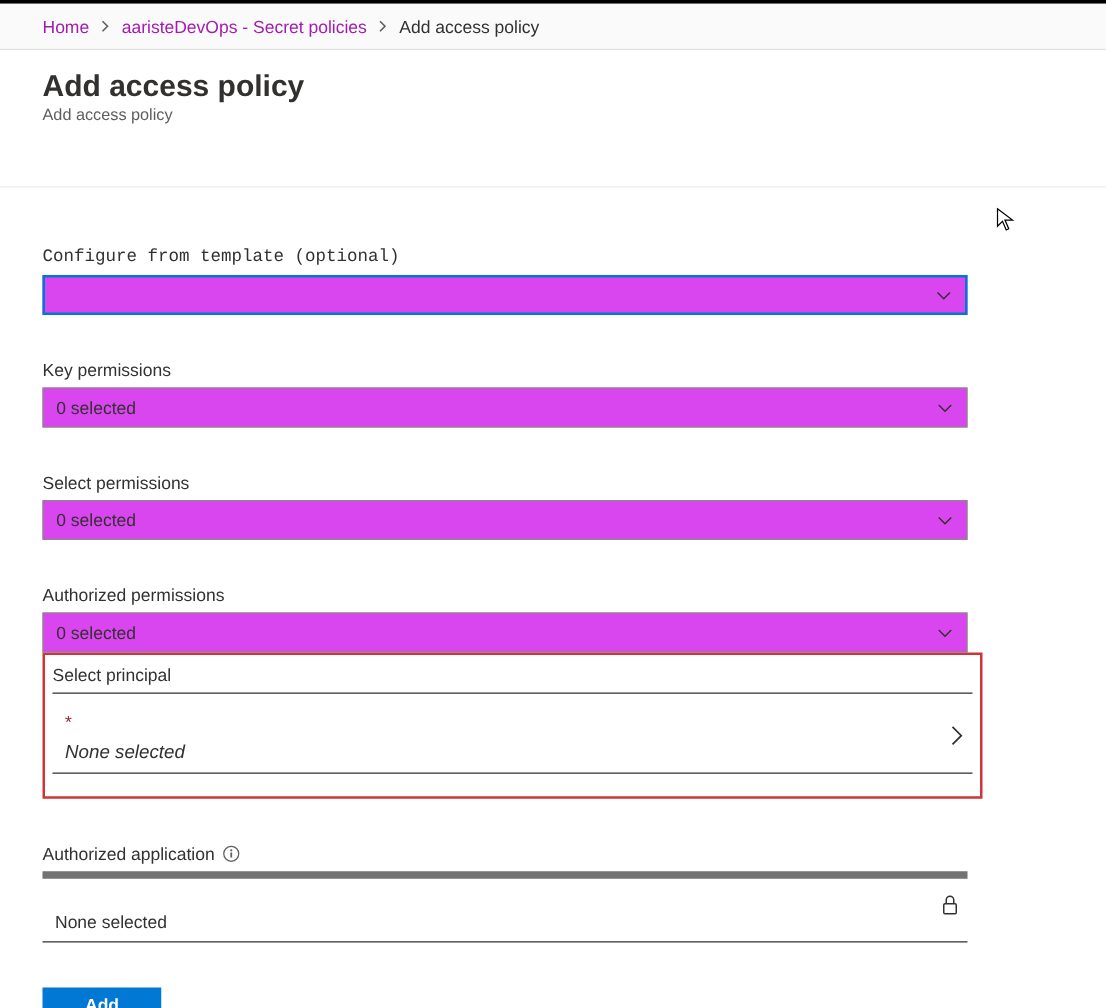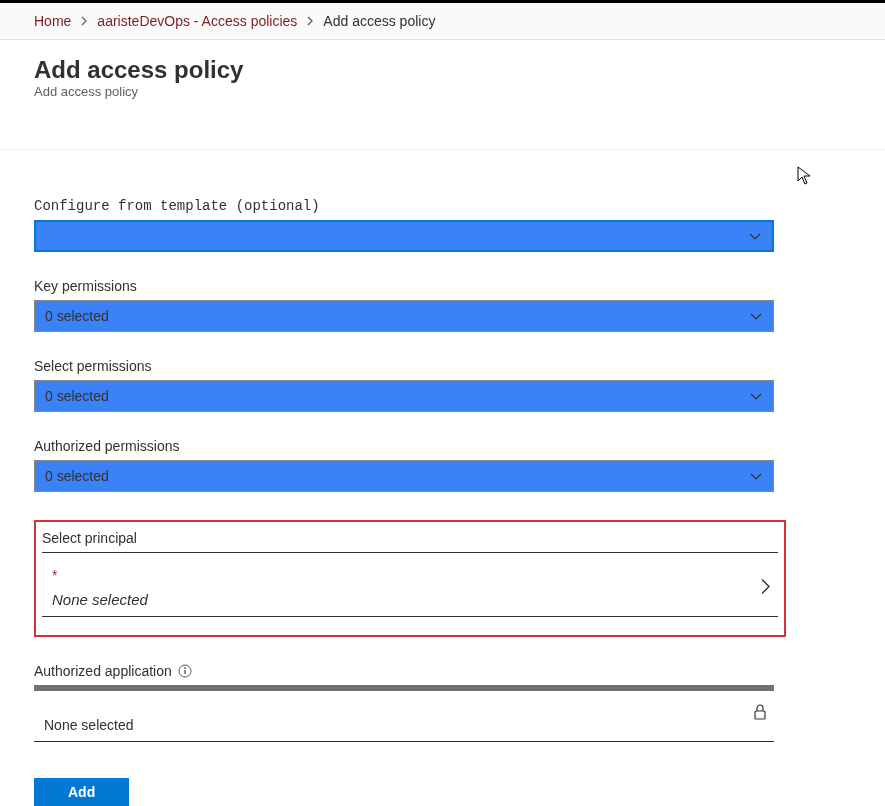--- a/index.html
+++ b/index.html
@@ -18,21 +18,21 @@
   }
   .breadcrumb {
     display: flex;
     align-items: center;
     padding: 10px 34px 10px 34px;
     border-bottom: 1px solid #e1e1e1;
     font-size: 14px;
     background: #fafafa;
   }
   .breadcrumb a {
-    color: #7f1d1d;
+    color: #a21caf;
     text-decoration: none;
   }
   .breadcrumb .chev {
     margin: 0 8px;
     color: #666;
   }
   .breadcrumb .current {
     color: #323130;
   }
   .content {
@@ -47,21 +47,21 @@
   .page-subtitle {
     font-size: 13px;
     color: #605e5c;
     margin: 0 0 10px 0;
   }
   .form-area {
     padding: 0 34px 40px 34px;
     max-width: 810px;
   }
   .field {
-    margin-top: 26px;
+    margin-top: 36px;
   }
   .field-label {
     font-size: 14px;
     font-weight: 400;
     color: #323130;
     margin-bottom: 6px;
     display: flex;
     align-items: center;
     gap: 6px;
   }
@@ -69,21 +69,21 @@
     position: relative;
     width: 740px;
     height: 32px;
     border: 1px solid #8a8886;
     display: flex;
     align-items: center;
     padding: 0 10px;
     font-size: 14px;
     color: #323130;
     cursor: pointer;
-    background: #3b82f6;
+    background: #d946ef;
   }
   .dropdown.focus {
     border: 2px solid #0078d4;
   }
   .dropdown .chevron {
     position: absolute;
     right: 10px;
     top: 50%;
     transform: translateY(-50%);
   }
@@ -96,21 +96,20 @@
     padding-bottom: 6px;
     width: 740px;
     display: flex;
     align-items: center;
     gap: 6px;
   }
   .select-principal-box {
     border: 2px solid #d13438;
     width: 752px;
     padding: 8px 6px 18px 6px;
-    margin-top: 28px;
   }
   .select-principal-box .section-header {
     width: 100%;
     border-bottom: 1px solid #323130;
   }
   .principal-row {
     position: relative;
     width: 100%;
     padding: 8px 0 8px 10px;
     margin-top: 6px;
@@ -171,21 +170,21 @@
 
 <div class="topbar"></div>
 
 <nav class="breadcrumb">
   <a href="#">Home</a>
   <span class="chev">
     <svg width="10" height="10" viewBox="0 0 10 10">
         <path d="M3 1 L7 5 L3 9" stroke="#606060" stroke-width="1.3" fill="none"></path>
       </svg>
   </span>
-  <a href="#">aaristeDevOps - Access policies</a>
+  <a href="#">aaristeDevOps - Secret policies</a>
   <span class="chev">
     <svg width="10" height="10" viewBox="0 0 10 10">
         <path d="M3 1 L7 5 L3 9" stroke="#606060" stroke-width="1.3" fill="none"></path>
       </svg>
   </span>
   <span class="current">Add access policy</span>
 </nav>
 
 <div class="content">
   <h1 class="page-title">Add access policy</h1>

